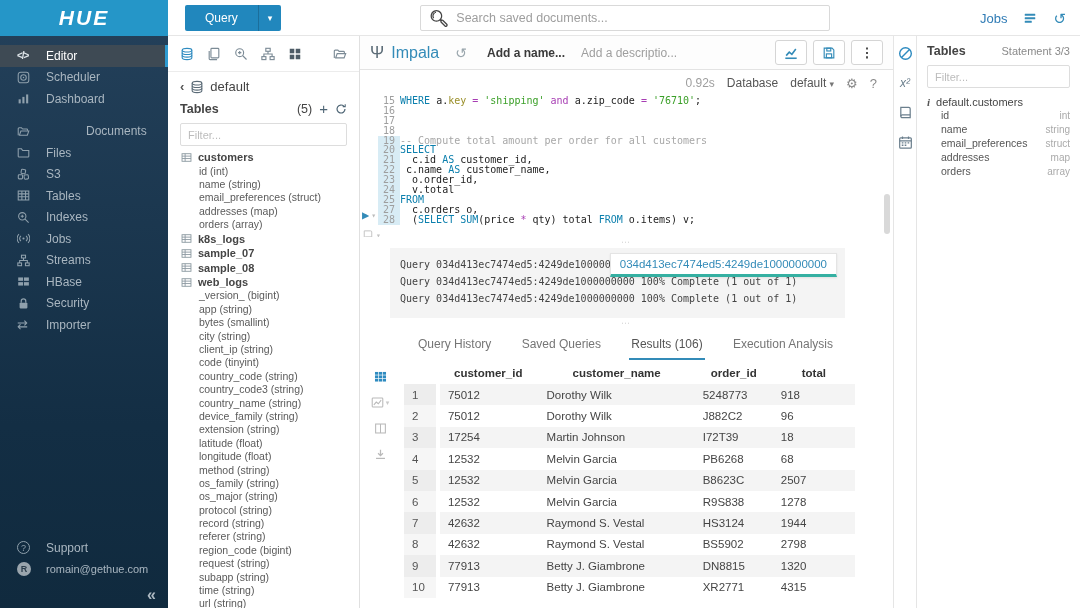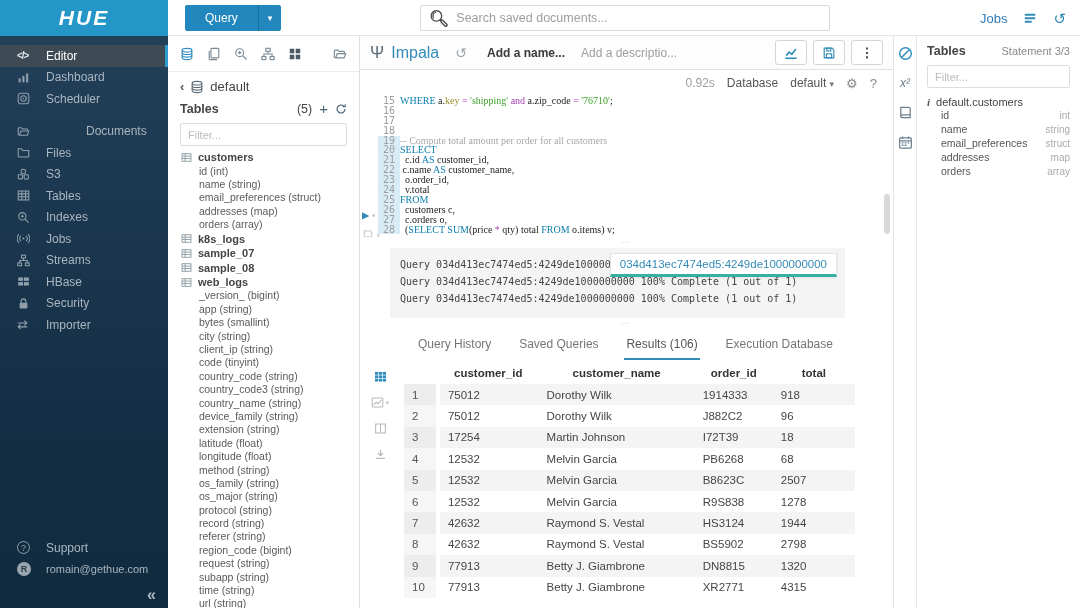--- a/index.html
+++ b/index.html
@@ -102,21 +102,21 @@
   .db-value { color:#555; cursor:pointer; }
   .db-value .caret { font-size:9px; color:#777; }
   .gear, .help { color:#8a8a8a; cursor:pointer; font-size:13px; }
 
   
   .code-area { position:relative; height:141px; padding-left:18px; overflow:hidden;
     font-family:"DejaVu Sans Mono", monospace; font-size:10px; }
   .code-line { display:flex; height:9.9px; line-height:9.9px; white-space:pre; }
   .ln { width:22px; text-align:right; padding-right:5px; color:#9e9e9e; flex:none; }
   .ln.hl { background:#d8ecf5; }
-  .src { color:#222;font-family:Liberation Serif, serif; }
+  .src { color:#222; }
   .tk-kw { color:#0b7fad; } .tk-op { color:#a73db3; } .tk-str { color:#3a9f27; }
   .tk-cm { color:#a7a7a7; } .tk-col { color:#9a8f2a; } .tk-pl { color:#222; }
   .play-ctl { position:absolute; left:2px; top:112px; display:flex; align-items:center; gap:2px; }
   .play-ctl .play { color:#338bb8; font-size:12px; cursor:pointer; }
   .play-ctl .caret { color:#bbb; font-size:8px; }
   .snippet-ctl { position:absolute; left:2px; top:133px; color:#c3c3c3; display:flex;
     align-items:center; gap:2px; }
   .snippet-ctl svg { width:12px; height:12px; }
   .snippet-ctl .caret { font-size:8px; }
   .code-scrollbar { position:absolute; right:3px; top:98px; width:6px; height:40px;
@@ -185,37 +185,37 @@
   <div class="logo">HUE</div>
   <nav class="nav" id="side-nav">
       <div class="nav-item active ">
      <span class="icon ">
           <span class="code-glyph">&lt;/&gt;</span>
         </span>
         <span class="nav-label">Editor</span>
       </div>
       <div class="nav-item  ">
      <span class="icon ">
+          <svg viewBox="0 0 16 16" fill="none" stroke="currentColor" stroke-width="1.3">
+            <rect x="1.5" y="1.5" width="13" height="13" rx="3"></rect>
+            <circle cx="8" cy="8" r="3.4"></circle>
+            <circle cx="8" cy="8" r="0.9" fill="currentColor" stroke="none"></circle>
+          </svg>
+        </span>
+        <span class="nav-label">Scheduler</span>
+      </div>
+      <div class="nav-item  ">
+     <span class="icon ">
           <svg viewBox="0 0 16 16" fill="currentColor" stroke="none">
             <rect x="2" y="9" width="2.6" height="5"></rect>
             <rect x="6.6" y="6" width="2.6" height="8"></rect>
             <rect x="11.2" y="3" width="2.6" height="11"></rect>
           </svg>
         </span>
         <span class="nav-label">Dashboard</span>
-      </div>
-      <div class="nav-item  ">
-     <span class="icon ">
-          <svg viewBox="0 0 16 16" fill="none" stroke="currentColor" stroke-width="1.3">
-            <rect x="1.5" y="1.5" width="13" height="13" rx="3"></rect>
-            <circle cx="8" cy="8" r="3.4"></circle>
-            <circle cx="8" cy="8" r="0.9" fill="currentColor" stroke="none"></circle>
-          </svg>
-        </span>
-        <span class="nav-label">Scheduler</span>
       </div>
       <div class="nav-item  gap">
      <span class="icon ">
           <svg viewBox="0 0 16 16" fill="none" stroke="currentColor" stroke-width="1.3">
             <path d="M1.5 12.5v-8a1 1 0 011-1h3l1.5 1.5h5a1 1 0 011 1v1"></path>
             <path d="M3 12.5l1.8-5h9.7l-1.8 5z"></path>
           </svg>
         </span>
         <span class="nav-label">Documents</span>
       </div>
@@ -546,22 +546,20 @@
      <span class="ln hl">21</span><span class="src"><span class="tk-pl">  c.id </span><span class="tk-kw">AS</span><span class="tk-pl"> customer_id,</span></span></div>
         <div class="code-line">
      <span class="ln hl">22</span><span class="src"><span class="tk-pl"> c.name </span><span class="tk-kw">AS</span><span class="tk-pl"> customer_name,</span></span></div>
         <div class="code-line">
      <span class="ln hl">23</span><span class="src"><span class="tk-pl">  o.order_id,</span></span></div>
         <div class="code-line">
      <span class="ln hl">24</span><span class="src"><span class="tk-pl">  v.total</span></span></div>
         <div class="code-line">
      <span class="ln hl">25</span><span class="src"><span class="tk-kw">FROM</span></span></div>
         <div class="code-line">
-     <span class="ln hl">26</span><span class="src"><span class="tk-pl">  customers c,</span></span></div>
-        <div class="code-line">
      <span class="ln hl">27</span><span class="src"><span class="tk-pl">  c.orders o,</span></span></div>
         <div class="code-line">
      <span class="ln hl">28</span><span class="src"><span class="tk-pl">  (</span><span class="tk-kw">SELECT</span><span class="tk-pl"> </span><span class="tk-kw">SUM</span><span class="tk-pl">(price </span><span class="tk-op">*</span><span class="tk-pl"> qty) total </span><span class="tk-kw">FROM</span><span class="tk-pl"> o.items) v;</span></span></div>
       </div>
     <div class="play-ctl">
       <span class="play">▶</span>
       <span class="caret">▾</span>
     </div>
     <div class="snippet-ctl">
       <span class="icon" id="snippet-icon">
@@ -585,21 +583,21 @@
       </div>
     <div class="log-tooltip">034d413ec7474ed5:4249de1000000000</div>
   </div>
 
   <div class="grip">⋯</div>
 
   <div class="tabs" id="result-tabs">
       <span class="tab ">Query History</span>
       <span class="tab ">Saved Queries</span>
       <span class="tab active">Results (106)</span>
-      <span class="tab ">Execution Database</span>
+      <span class="tab ">Execution Analysis</span>
     </div>
 
   <div class="results">
     <div class="res-strip" id="res-strip">
         <span class="icon active">
           <svg viewBox="0 0 16 16" fill="currentColor" stroke="none">
             <rect x="1.2" y="2.4" width="4" height="3.4"></rect>
             <rect x="6" y="2.4" width="4" height="3.4"></rect>
             <rect x="10.8" y="2.4" width="4" height="3.4"></rect>
             <rect x="1.2" y="6.6" width="4" height="3.4"></rect>
@@ -648,21 +646,21 @@
               <th>customer_name</th>
               <th>order_id</th>
               <th>total</th>
             </tr>
           </thead>
         <tbody id="res-body">
             <tr class="odd">
      <td class="rownum">1</td>
               <td>75012</td>
               <td>Dorothy Wilk</td>
-              <td>1914333</td>
+              <td>5248773</td>
               <td>918</td>
             </tr>
             <tr class="even">
      <td class="rownum">2</td>
               <td>75012</td>
               <td>Dorothy Wilk</td>
               <td>J882C2</td>
               <td>96</td>
             </tr>
             <tr class="odd">

